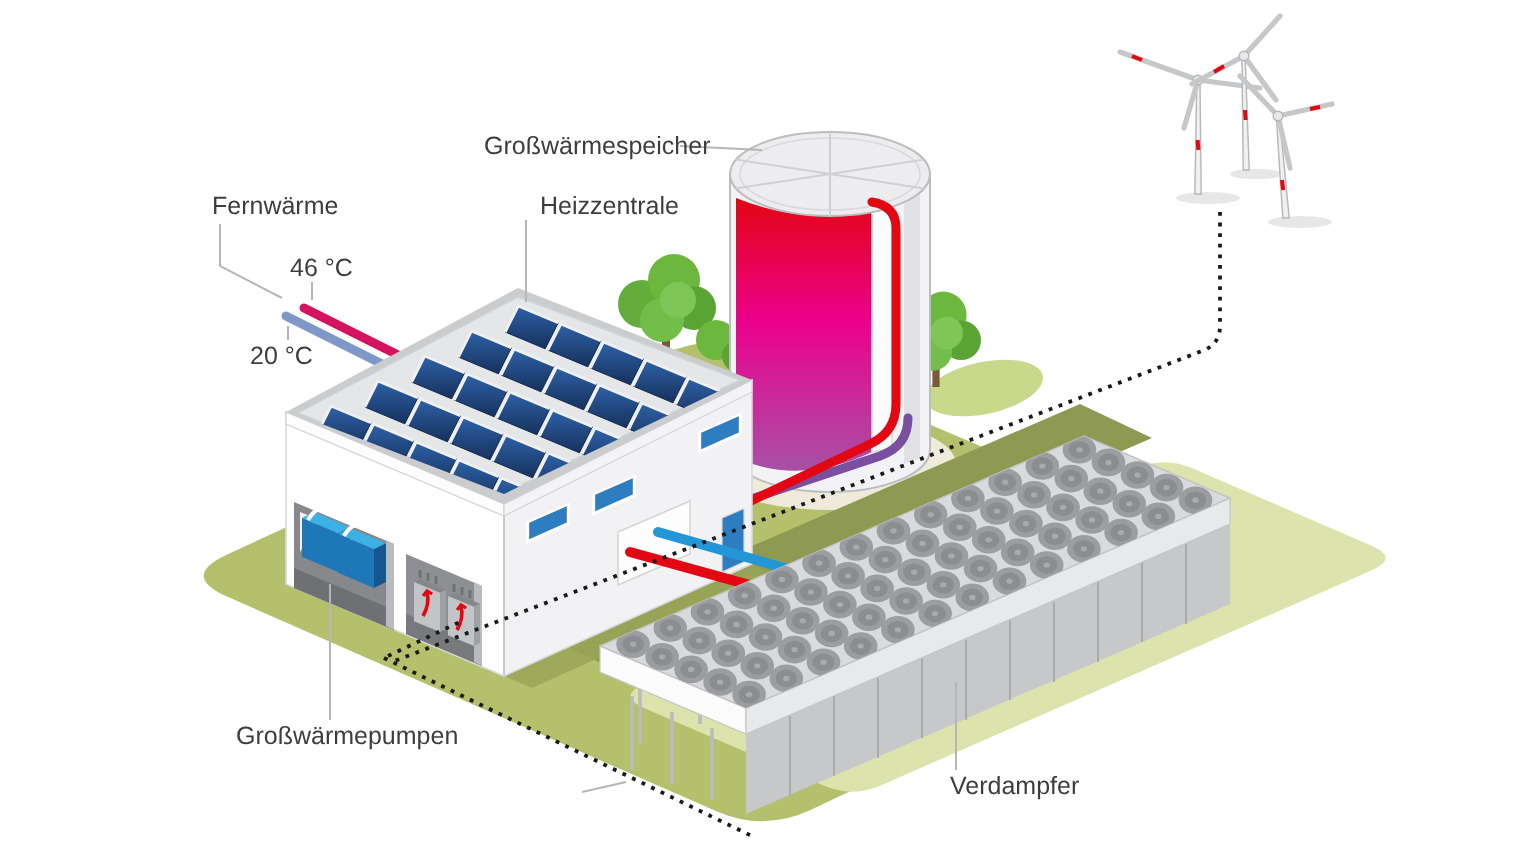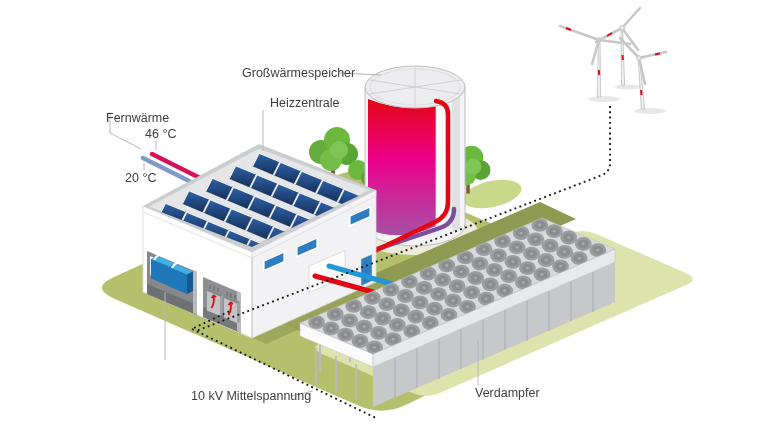--- a/index.html
+++ b/index.html
@@ -343,19 +343,19 @@
     <path d="M110,112 L110,133 L141,149"></path>
     <path d="M156,141 L156,150"></path>
     <path d="M144,170 L144,163"></path>
     <path d="M165,292 L165,360"></path>
     <path d="M291,396 L313,391"></path>
     <path d="M478,341 L478,385"></path>
   </g>
 </svg>
 
 <div class="lbl" style="left:242px;top:66px">Großwärmespeicher</div>
-<div class="lbl" style="left:106px;top:111px">Fernwärme</div>
+<div class="lbl" style="left:106px;top:96px">Fernwärme</div>
 <div class="lbl" style="left:270px;top:96px">Heizzentrale</div>
 <div class="lbl" style="left:145px;top:127px">46 °C</div>
 <div class="lbl" style="left:125px;top:171px">20 °C</div>
-<div class="lbl" style="left:191px;top:389px">10 kV Mittelspannung</div>
+<div class="lbl" style="left:118px;top:361px">Großwärmepumpen</div>
 <div class="lbl" style="left:475px;top:386px">Verdampfer</div>
 </div>
 
 </body></html>

